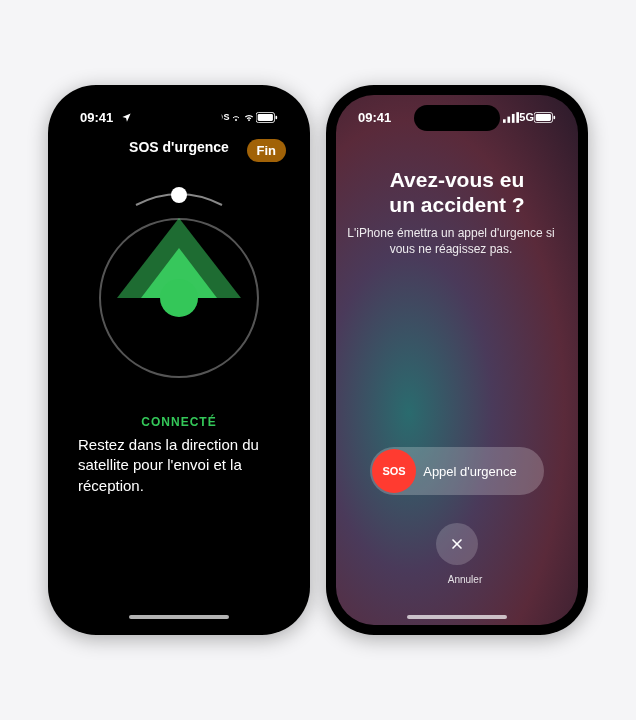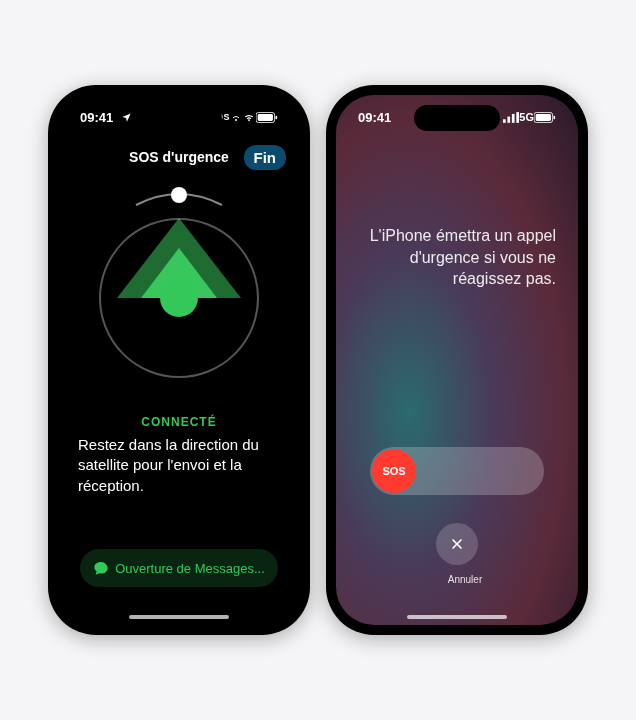--- a/index.html
+++ b/index.html
@@ -66,31 +66,30 @@
     z-index: 5;
   }
   .status-left { display: flex; align-items: center; gap: 8px; }
   .status-right { display: flex; align-items: center; gap: 0; }
   .nav-bar {
     position: absolute;
     top: 44px;
     left: 0; right: 0;
     height: 36px;
     display: flex;
-    align-items: center;
     justify-content: center;
     color: #fff;
   }
   .nav-title { font-size: 14px; font-weight: 600; }
   .end-btn {
     position: absolute;
     right: 14px;
-    background: #0c4a6e;
-    color: #fff;
-    font-size: 15px;
+    background: #a16207;
+    color: #fff;
+    font-size: 13px;
     font-weight: 600;
     padding: 4px 10px;
     border-radius: 12px;
     border: none;
   }
   .satellite-container {
     position: absolute;
     top: 100px;
     left: 50%;
     transform: translateX(-50%);
@@ -206,24 +205,24 @@
     position: absolute;
     top: 72px;
     left: 20px; right: 20px;
     text-align: center;
     color: #fff;
   }
   .heading-right h1 { font-size: 21px; font-weight: 600; line-height: 1.2; }
   .sub-right {
     position: absolute;
     top: 130px;
-    left: 22px; right: 22px;
-    text-align: right;
+    left: 10px; right: 22px;
+    text-align: center;
     color: rgba(255,255,255,0.9);
-    font-size: 16px;
+    font-size: 12px;
     line-height: 1.35;
   }
   .slider {
     position: absolute;
     bottom: 130px;
     left: 34px; right: 34px;
     height: 48px;
     background: rgba(255,255,255,0.22);
     border-radius: 24px;
     display: flex;
@@ -324,26 +323,20 @@
       <div class="circle-outline"></div>
       <div class="wedge">
         <div class="wedge-inner"></div>
       </div>
       <div class="center-dot"></div>
     </div>
 
     <div class="connected-label">CONNECTÉ</div>
     <div class="instruction">Restez dans la direction du satellite pour l'envoi et la réception.</div>
 
-    <div class="bottom-pill">
-      <svg width="16" height="16" viewBox="0 0 24 24" fill="#34c759">
-          <path d="M12 3C6 3 2 6.6 2 11c0 2.4 1.3 4.6 3.4 6L4 22l5-2c1 .2 2 .3 3 .3 6 0 10-3.6 10-8S18 3 12 3z"></path>
-        </svg>
-      <span>Ouverture de Messages...</span>
-    </div>
 
     <div class="home-indicator"></div>
   </div>
 </div>
 
 <div class="phone">
   <div class="screen screen-right">
     <div class="notch"></div>
 
     <div class="status-bar">
@@ -359,24 +352,31 @@
           </svg>
         <span style="font-size:11px;">5G</span>
         <svg width="22" height="11" viewBox="0 0 26 12">
             <rect x="0" y="0" width="22" height="12" rx="3" fill="none" stroke="#fff" stroke-width="1"></rect>
             <rect x="2" y="2" width="18" height="8" rx="1.5" fill="#fff"></rect>
             <rect x="23" y="4" width="2" height="4" rx="1" fill="#fff"></rect>
           </svg>
       </div>
     </div>
 
+    <div class="heading-right">
+      <h1>
+        <span>Avez-vous eu</span><br>
+        <span>un accident ?</span>
+      </h1>
+    </div>
     <div class="sub-right">L'iPhone émettra un appel d'urgence si vous ne réagissez pas.</div>
 
     <div class="slider">
       <div class="slider-knob">SOS</div>
+      <div class="slider-label">Appel d'urgence</div>
     </div>
 
     <div class="cancel-btn">
       <svg width="16" height="16" viewBox="0 0 24 24" stroke="#fff" stroke-width="2.5" stroke-linecap="round">
           <line x1="6" y1="6" x2="18" y2="18"></line>
           <line x1="18" y1="6" x2="6" y2="18"></line>
         </svg>
     </div>
     <div class="cancel-label">Annuler</div>
 

